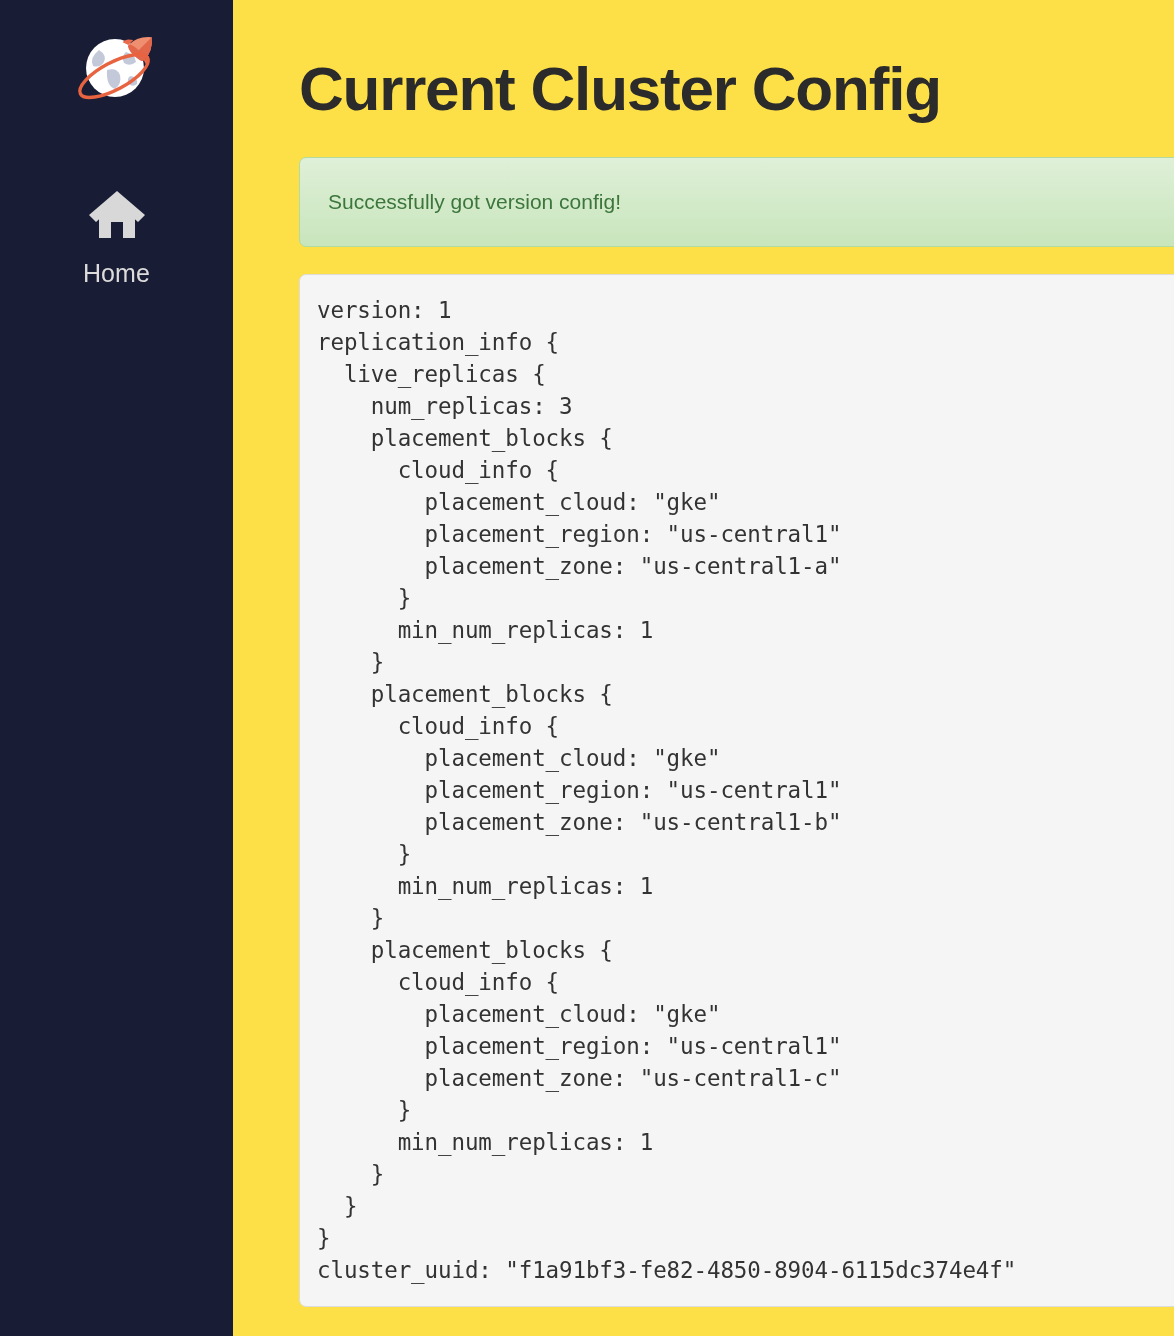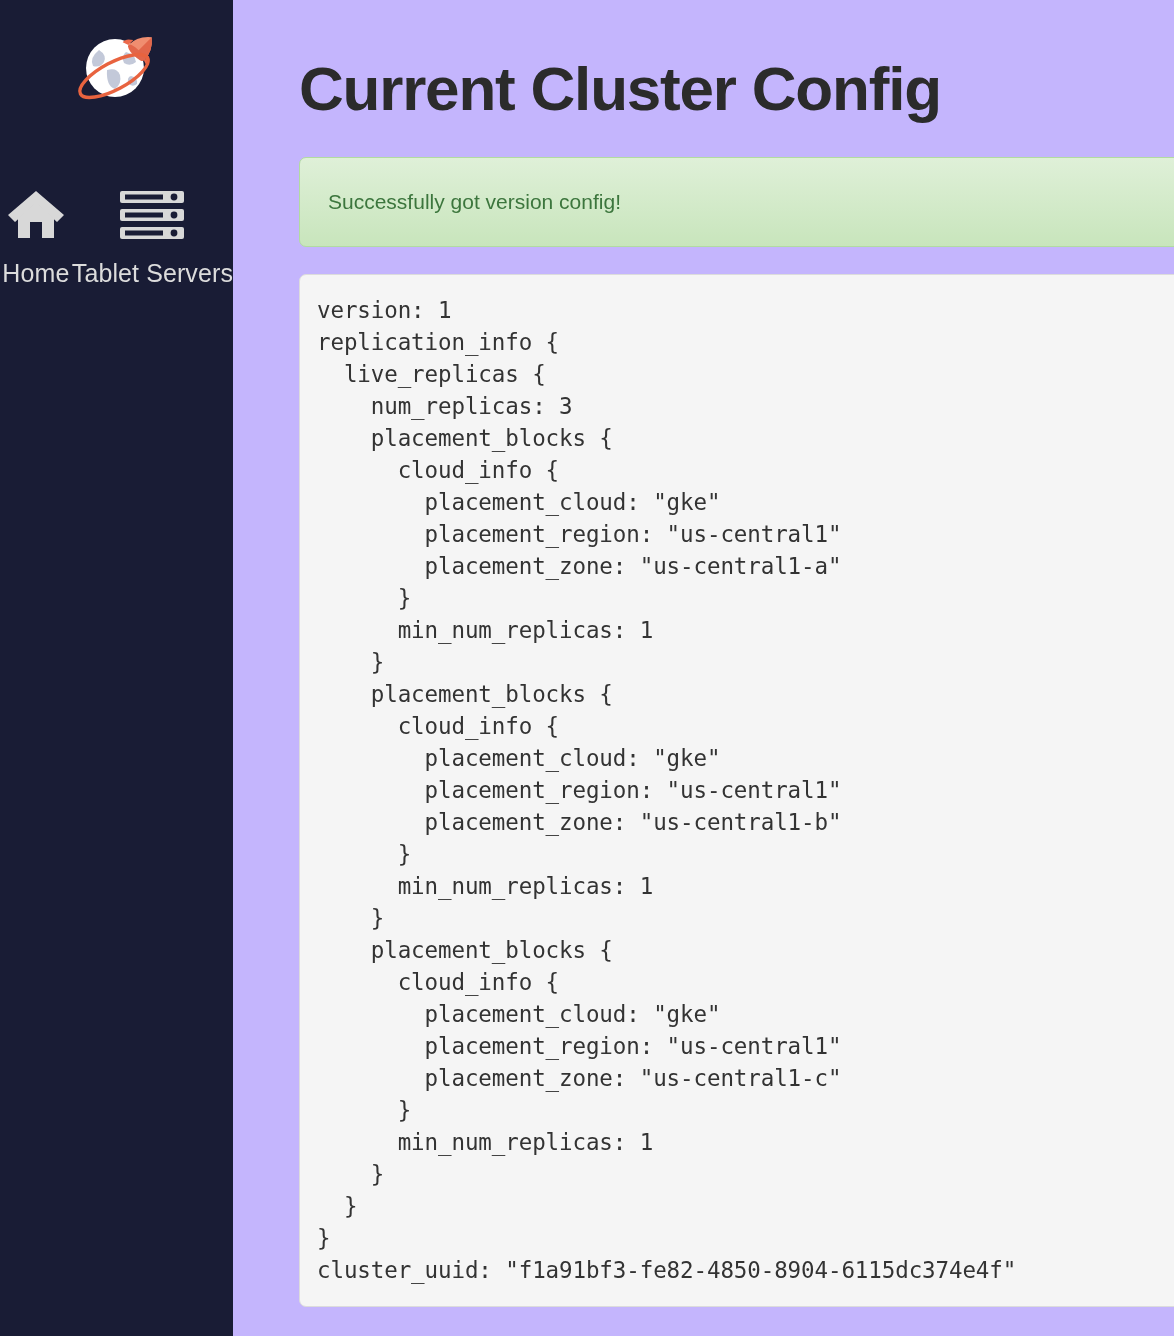--- a/index.html
+++ b/index.html
@@ -34,20 +34,21 @@
   .brand-logo {
     width: 96px;
     height: 88px;
     position: relative;
     margin-bottom: 70px;
   }
 
   .nav-list {
     width: 100%;
     display: flex;
+    flex-direction: column;
     align-items: center;
   }
 
   .nav-item {
     width: 100%;
     height: 170px;
     display: flex;
     flex-direction: column;
     align-items: center;
     justify-content: flex-start;
@@ -69,21 +70,21 @@
     line-height: 30px;
     font-family: "Liberation Sans", sans-serif;
     letter-spacing: 0.1px;
     white-space: nowrap;
   }
 
   
   .main {
     flex: 1;
     height: 1336px;
-    background: #c4b5fd;
+    background: #fde047;
     padding-left: 66px;
     padding-top: 52px;
     overflow: hidden;
   }
 
   .page-title {
     font-size: 62px;
     line-height: 74px;
     font-weight: bold;
     color: #2b2b2b;
@@ -159,36 +160,20 @@
         <span class="nav-icon">
           <svg width="60" height="54" viewBox="0 0 60 54">
             <path d="M30 3 L58 27 L51 34 L30 15 L9 34 L2 27 Z" fill="#d8d8d8"></path>
             <path d="M12 30 L30 14 L48 30 L48 50 L36 50 L36 34 L24 34 L24 50 L12 50 Z" fill="#d8d8d8"></path>
           </svg>
         </span>
         <span class="nav-label">Home</span>
       </a>
 
 
-      <a class="nav-item">
-        <span class="nav-icon">
-          <svg width="68" height="52" viewBox="0 0 68 52">
-            <rect x="2" y="2" width="64" height="12" rx="2" fill="#d8d8d8"></rect>
-            <rect x="2" y="20" width="64" height="12" rx="2" fill="#d8d8d8"></rect>
-            <rect x="2" y="38" width="64" height="12" rx="2" fill="#d8d8d8"></rect>
-            <circle cx="56" cy="8" r="3.4" fill="#191c35"></circle>
-            <circle cx="56" cy="26" r="3.4" fill="#191c35"></circle>
-            <circle cx="56" cy="44" r="3.4" fill="#191c35"></circle>
-            <rect x="7" y="5.5" width="38" height="5" fill="#191c35"></rect>
-            <rect x="7" y="23.5" width="38" height="5" fill="#191c35"></rect>
-            <rect x="7" y="41.5" width="38" height="5" fill="#191c35"></rect>
-          </svg>
-        </span>
-        <span class="nav-label">Tablet Servers</span>
-      </a>
 
 
     </div>
   </nav>
 
   <main class="main">
 
     <h1 class="page-title">Current Cluster Config</h1>
 
     <div class="alert-success">

